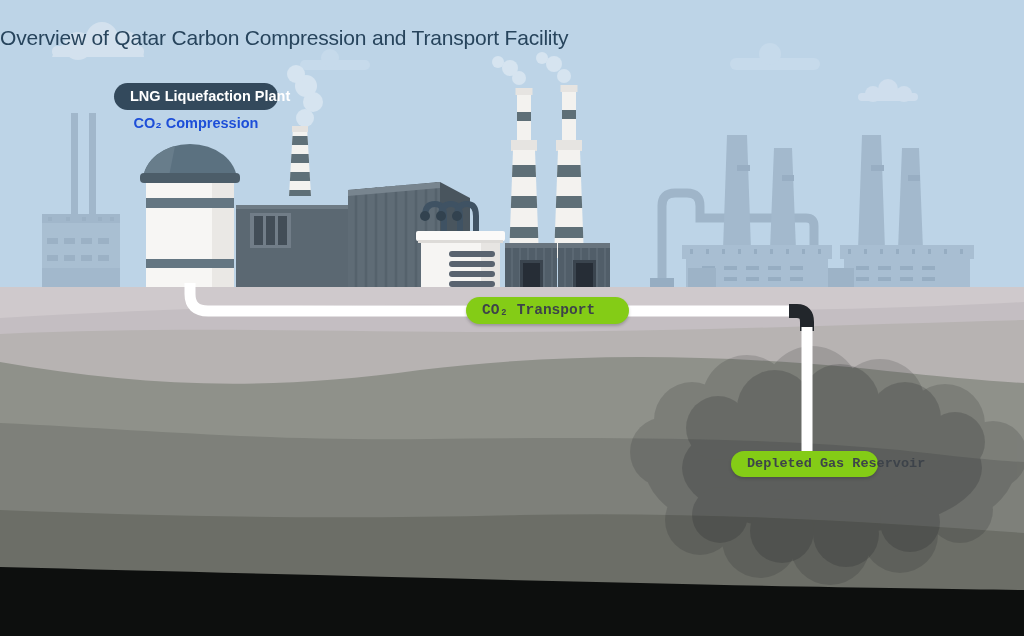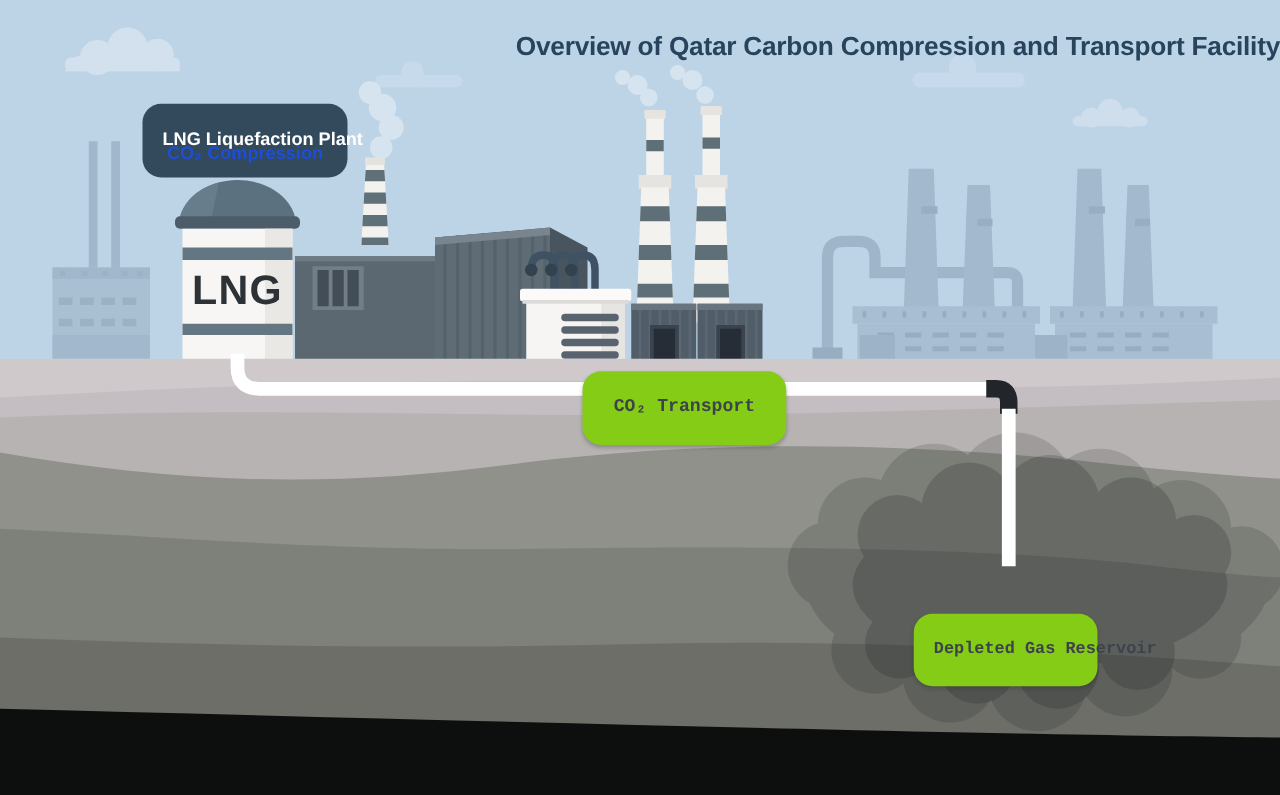--- a/index.html
+++ b/index.html
@@ -2,34 +2,34 @@
 <html><head>
 <meta charset="utf-8">
 <style>
   html,body{margin:0;padding:0;background:#bdd4e7;}
   .scene{
     position:relative;width:1024px;height:636px;overflow:hidden;
     font-family:"Liberation Sans", sans-serif;background:#bdd4e7;
   }
   .scene svg{position:absolute;left:0;top:0;}
   .title{
-    position:absolute;left:0;top:26px;width:1024px;text-align:right;
-    font-size:21px;font-weight:bold;color:#27445c;letter-spacing:-0.2px;
+    position:absolute;left:0;top:26px;width:1024px;text-align:left;
+    font-size:21px;font-weight:normal;color:#27445c;letter-spacing:-0.2px;
   }
   .badge{
     position:absolute;height:27px;line-height:27px;border-radius:15px;
-    font-size:14.5px;font-weight:bold;text-align:center;white-space:nowrap;
-    padding:16px 16px;
+    font-size:14.5px;font-weight:bold;text-align:left;white-space:nowrap;
+    padding:0 16px;
   }
   .badge-dark{background:#33495c;color:#ffffff;}
   .badge-light{background:#84cc16;color:#3d434a;box-shadow:0 2px 3px rgba(40,40,40,0.25);font-family:Liberation Mono, monospace;}
   .badge-plant{left:114px;top:83px;width:132px;}
   .badge-transport{left:466px;top:297px;width:131px;}
   .badge-pipeline{left:227px;top:324px;width:149px;}
-  .badge-reservoir{left:731px;top:451px;width:115px;font-size:13.5px;height:26px;line-height:26px;margin-top:40px;}
+  .badge-reservoir{left:731px;top:451px;width:115px;font-size:13.5px;height:26px;line-height:26px;}
   .caption{
     position:absolute;font-weight:bold;text-align:center;white-space:nowrap;
   }
   .caption-plant{left:114px;top:115px;width:164px;font-size:14.5px;color:#1d4ed8;}
   .caption-reservoir{left:706px;top:483px;width:200px;font-size:13.5px;color:#f2f2f0;}
   .tank-label{
     position:absolute;left:146px;top:213px;width:88px;text-align:center;
     font-size:33px;font-weight:bold;color:#2d3237;letter-spacing:1px;
   }
 </style>
@@ -334,19 +334,18 @@
     <path d="M789,311 L797,311 Q807,311 807,322 L807,331" fill="none" stroke="#22262b" stroke-width="14"></path>
     <path d="M807,327 L807,453" fill="none" stroke="#ffffff" stroke-width="11"></path>
   </g>
 </svg>
 
   <div class="title">Overview of Qatar Carbon Compression and Transport Facility</div>
 
   <div class="badge badge-dark badge-plant">LNG Liquefaction Plant</div>
   <div class="caption caption-plant">CO₂ Compression</div>
 
-  <div class="tank-label">LNG</div>
 
   <div class="badge badge-light badge-transport">CO₂ Transport</div>
 
   <div class="badge badge-light badge-reservoir">Depleted Gas Reservoir</div>
 
 </div>
 
 </body></html>

